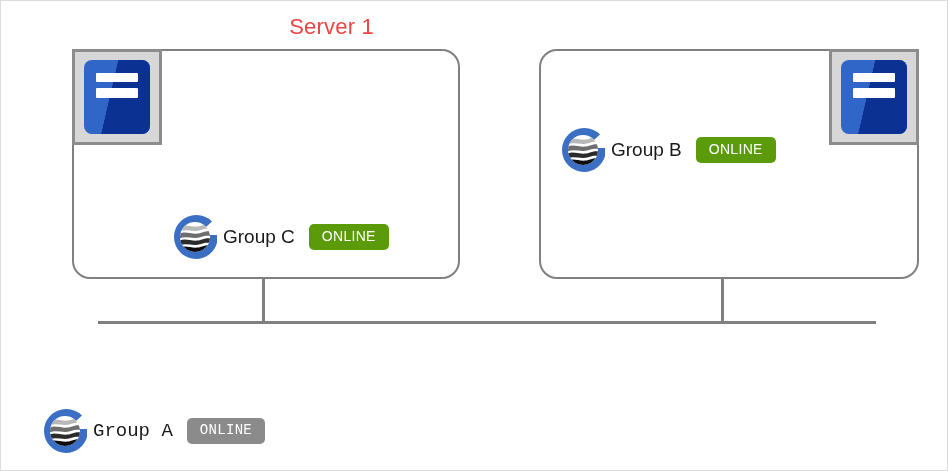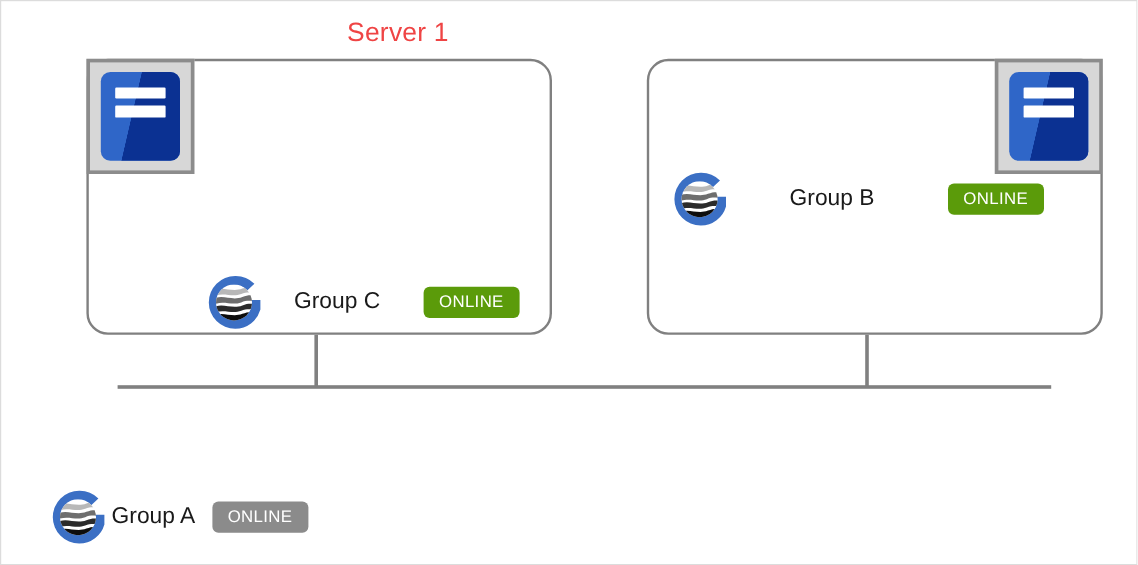--- a/index.html
+++ b/index.html
@@ -133,21 +133,21 @@
   <div class="server-box" style="left:71px; top:48px; width:388px; height:230px;"></div>
 
   <div class="server-icon" style="left:71px; top:48px;">
     <div class="chassis">
       <div class="shade"></div>
       <div class="bar b1"></div>
       <div class="bar b2"></div>
     </div>
   </div>
 
-  <div class="group-row" style="left:170px; top:226px;gap:22px;">
+  <div class="group-row" style="left:170px; top:211px;">
     <svg class="group-logo" viewBox="0 0 100 100">
       <defs>
         <clipPath id="disc1">
             <circle cx="48" cy="50" r="30"></circle>
           </clipPath>
       </defs>
       <path d="M50 6 A44 44 0 1 0 50 94 A44 44 0 0 0 92 62 L92 46 L52 46 L52 60 L76 60 A28 28 0 1 1 50 22 A28 28 0 0 1 70 30 L82 19 A44 44 0 0 0 50 6 Z" fill="#3b6fc4"></path>
       <g clip-path="url(#disc1)">
         <rect x="14" y="20" width="70" height="62" fill="#ffffff"></rect>
         <path d="M14 30 C30 22 44 34 62 27 C72 23 80 24 86 26 L86 36 C78 33 70 32 60 36 C44 42 30 32 14 40 Z" fill="#b8b8b8"></path>
@@ -164,21 +164,21 @@
   <div class="server-box" style="left:538px; top:48px; width:380px; height:230px;"></div>
 
   <div class="server-icon" style="left:828px; top:48px;">
     <div class="chassis">
       <div class="shade"></div>
       <div class="bar b1"></div>
       <div class="bar b2"></div>
     </div>
   </div>
 
-  <div class="group-row" style="left:558px; top:140px;gap:47px;">
+  <div class="group-row" style="left:558px; top:124px;">
     <svg class="group-logo" viewBox="0 0 100 100">
       <defs>
         <clipPath id="disc2">
             <circle cx="48" cy="50" r="30"></circle>
           </clipPath>
       </defs>
       <path d="M50 6 A44 44 0 1 0 50 94 A44 44 0 0 0 92 62 L92 46 L52 46 L52 60 L76 60 A28 28 0 1 1 50 22 A28 28 0 0 1 70 30 L82 19 A44 44 0 0 0 50 6 Z" fill="#3b6fc4"></path>
       <g clip-path="url(#disc2)">
         <rect x="14" y="20" width="70" height="62" fill="#ffffff"></rect>
         <path d="M14 30 C30 22 44 34 62 27 C72 23 80 24 86 26 L86 36 C78 33 70 32 60 36 C44 42 30 32 14 40 Z" fill="#b8b8b8"></path>
@@ -188,21 +188,21 @@
       </g>
     </svg>
     <span class="group-label">Group  B</span>
     <span class="badge online">ONLINE</span>
   </div>
 
   <div class="conn-v" style="left:261px; top:278px; height:44px;"></div>
   <div class="conn-v" style="left:720px; top:278px; height:44px;"></div>
   <div class="conn-bus" style="left:97px; top:320px; width:778px;"></div>
 
-  <div class="group-row" style="left:40px; top:405px;">
+  <div class="group-row" style="left:40px; top:405px;font-family:Liberation Mono, monospace;">
     <svg class="group-logo" viewBox="0 0 100 100">
       <defs>
         <clipPath id="disc3">
             <circle cx="48" cy="50" r="30"></circle>
           </clipPath>
       </defs>
       <path d="M50 6 A44 44 0 1 0 50 94 A44 44 0 0 0 92 62 L92 46 L52 46 L52 60 L76 60 A28 28 0 1 1 50 22 A28 28 0 0 1 70 30 L82 19 A44 44 0 0 0 50 6 Z" fill="#3b6fc4"></path>
       <g clip-path="url(#disc3)">
         <rect x="14" y="20" width="70" height="62" fill="#ffffff"></rect>
         <path d="M14 30 C30 22 44 34 62 27 C72 23 80 24 86 26 L86 36 C78 33 70 32 60 36 C44 42 30 32 14 40 Z" fill="#b8b8b8"></path>

